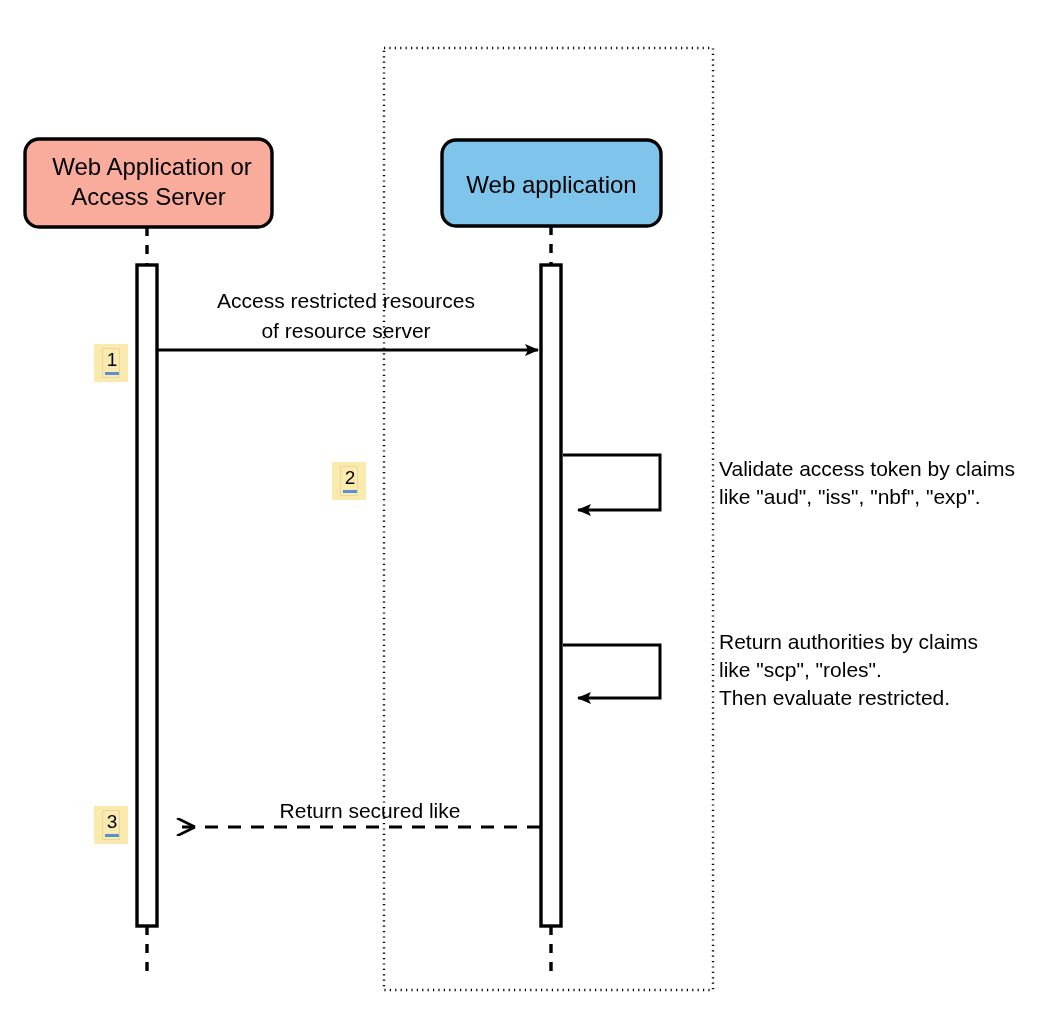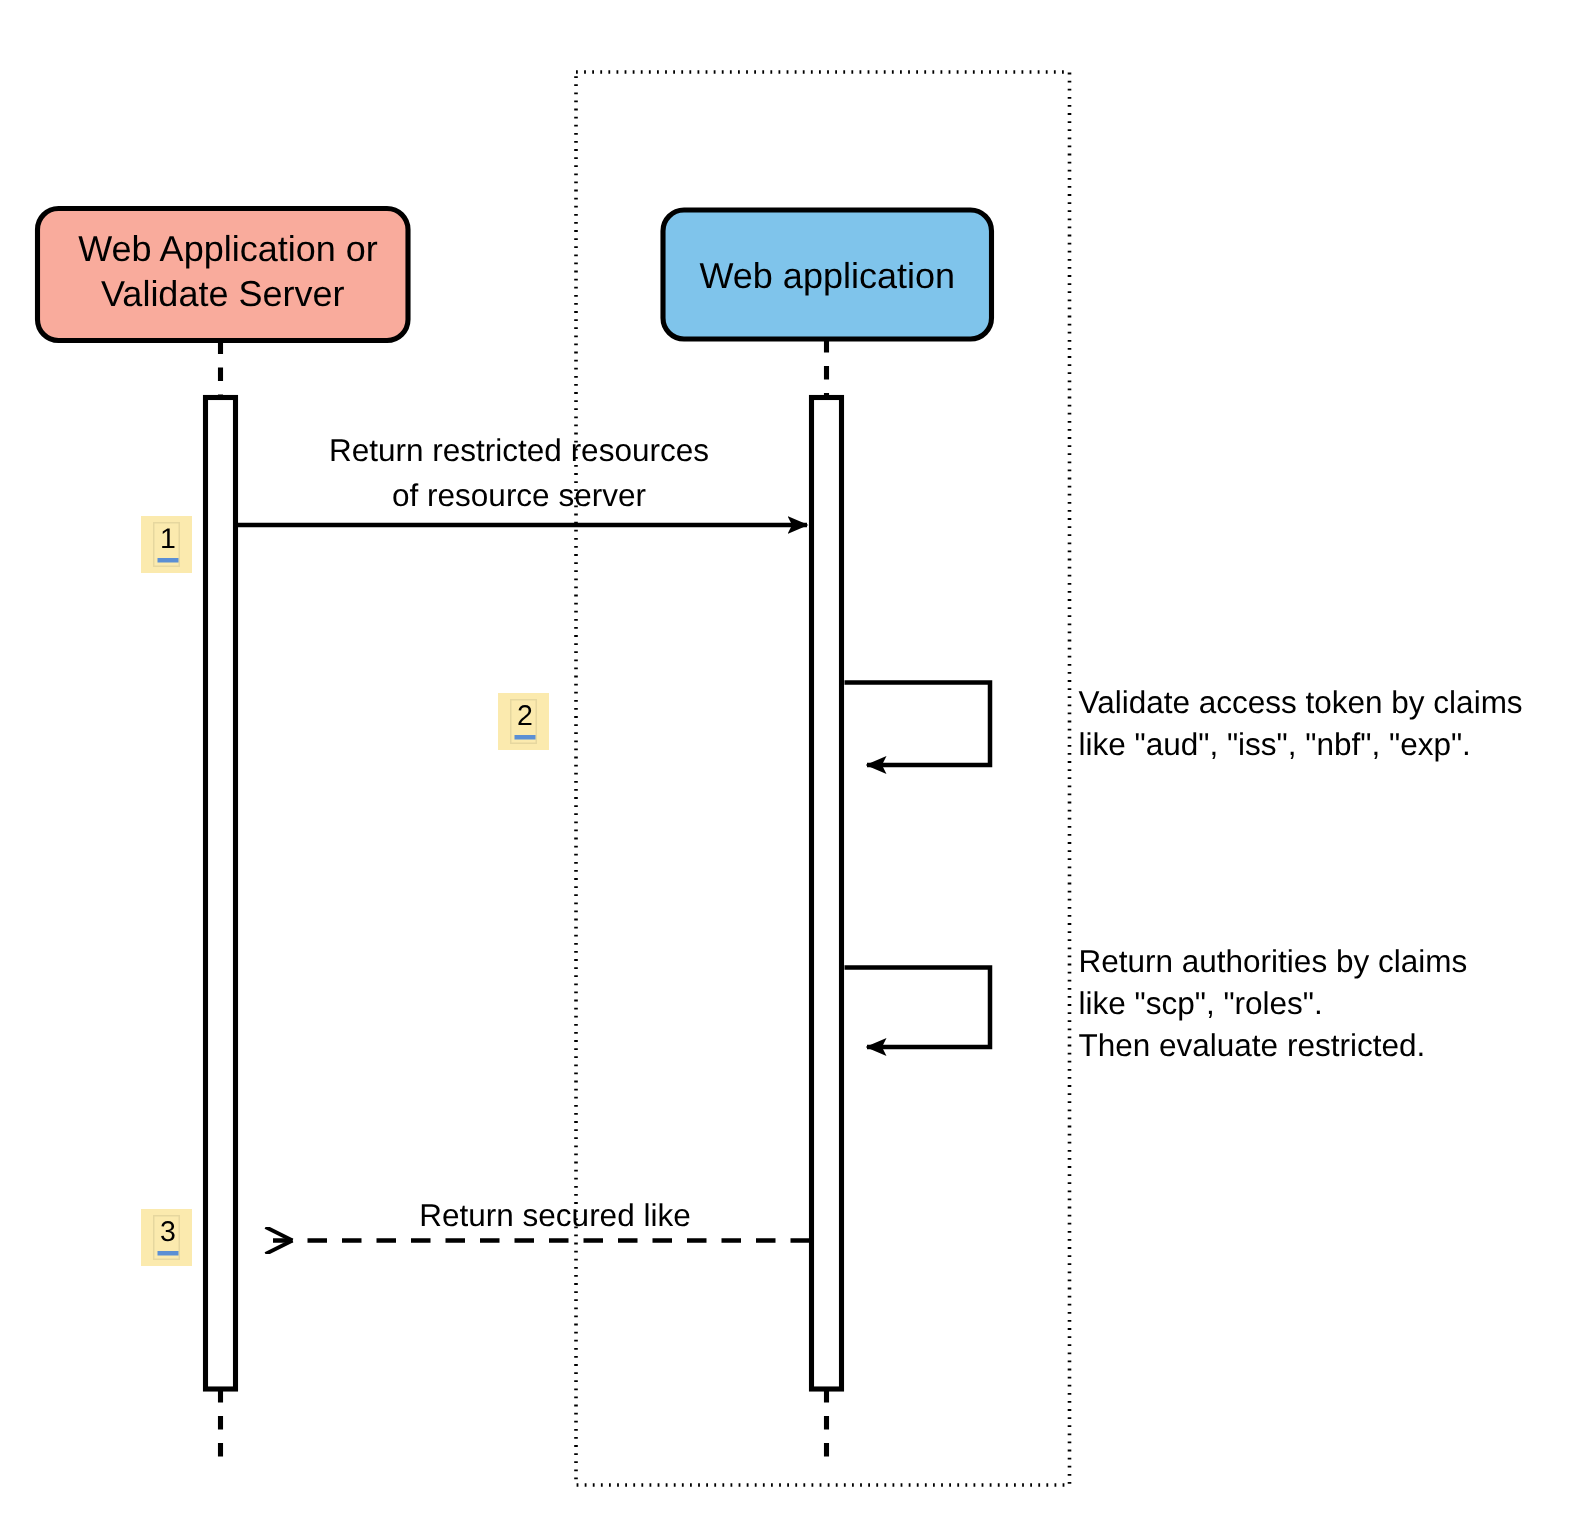--- a/index.html
+++ b/index.html
@@ -127,25 +127,25 @@
 
     <line x1="540" y1="827" x2="178" y2="827" stroke="#000000" stroke-width="3" stroke-dasharray="13 10" marker-end="url(#arrow-open-left)"></line>
 
     <rect x="25" y="139" width="247" height="88" rx="14" ry="14" fill="#f9ab9c" stroke="#000000" stroke-width="3.4"></rect>
 
     <rect x="442" y="140" width="219" height="86" rx="14" ry="14" fill="#7fc4eb" stroke="#000000" stroke-width="3.4"></rect>
   </svg>
 
 
   <div class="overlay-text participant-label" style="left:14px; top:152px; width:276px;">Web Application or</div>
-  <div class="overlay-text participant-label" style="left:25px; top:182px; width:247px;">Validate Server</div>
+  <div class="overlay-text participant-label" style="left:25px; top:182px; width:247px;">Access Server</div>
 
   <div class="overlay-text participant-label" style="left:442px; top:170px; width:219px;">Web application</div>
 
-  <div class="overlay-text msg-label" style="left:196px; top:288px; width:300px;">Return restricted resources</div>
+  <div class="overlay-text msg-label" style="left:196px; top:288px; width:300px;">Access restricted resources</div>
   <div class="overlay-text msg-label" style="left:196px; top:318px; width:300px;">of resource server</div>
 
   <div class="overlay-text note-label" style="left:679px; top:456px;">Validate access token by claims</div>
   <div class="overlay-text note-label" style="left:679px; top:484px;">like "aud", "iss", "nbf", "exp".</div>
 
   <div class="overlay-text note-label" style="left:679px; top:629px;">Return authorities by claims</div>
   <div class="overlay-text note-label" style="left:679px; top:657px;">like "scp", "roles".</div>
   <div class="overlay-text note-label" style="left:679px; top:685px;">Then evaluate restricted.</div>
 
   <div class="overlay-text msg-label" style="left:190px; top:798px; width:360px;">Return secured like</div>

